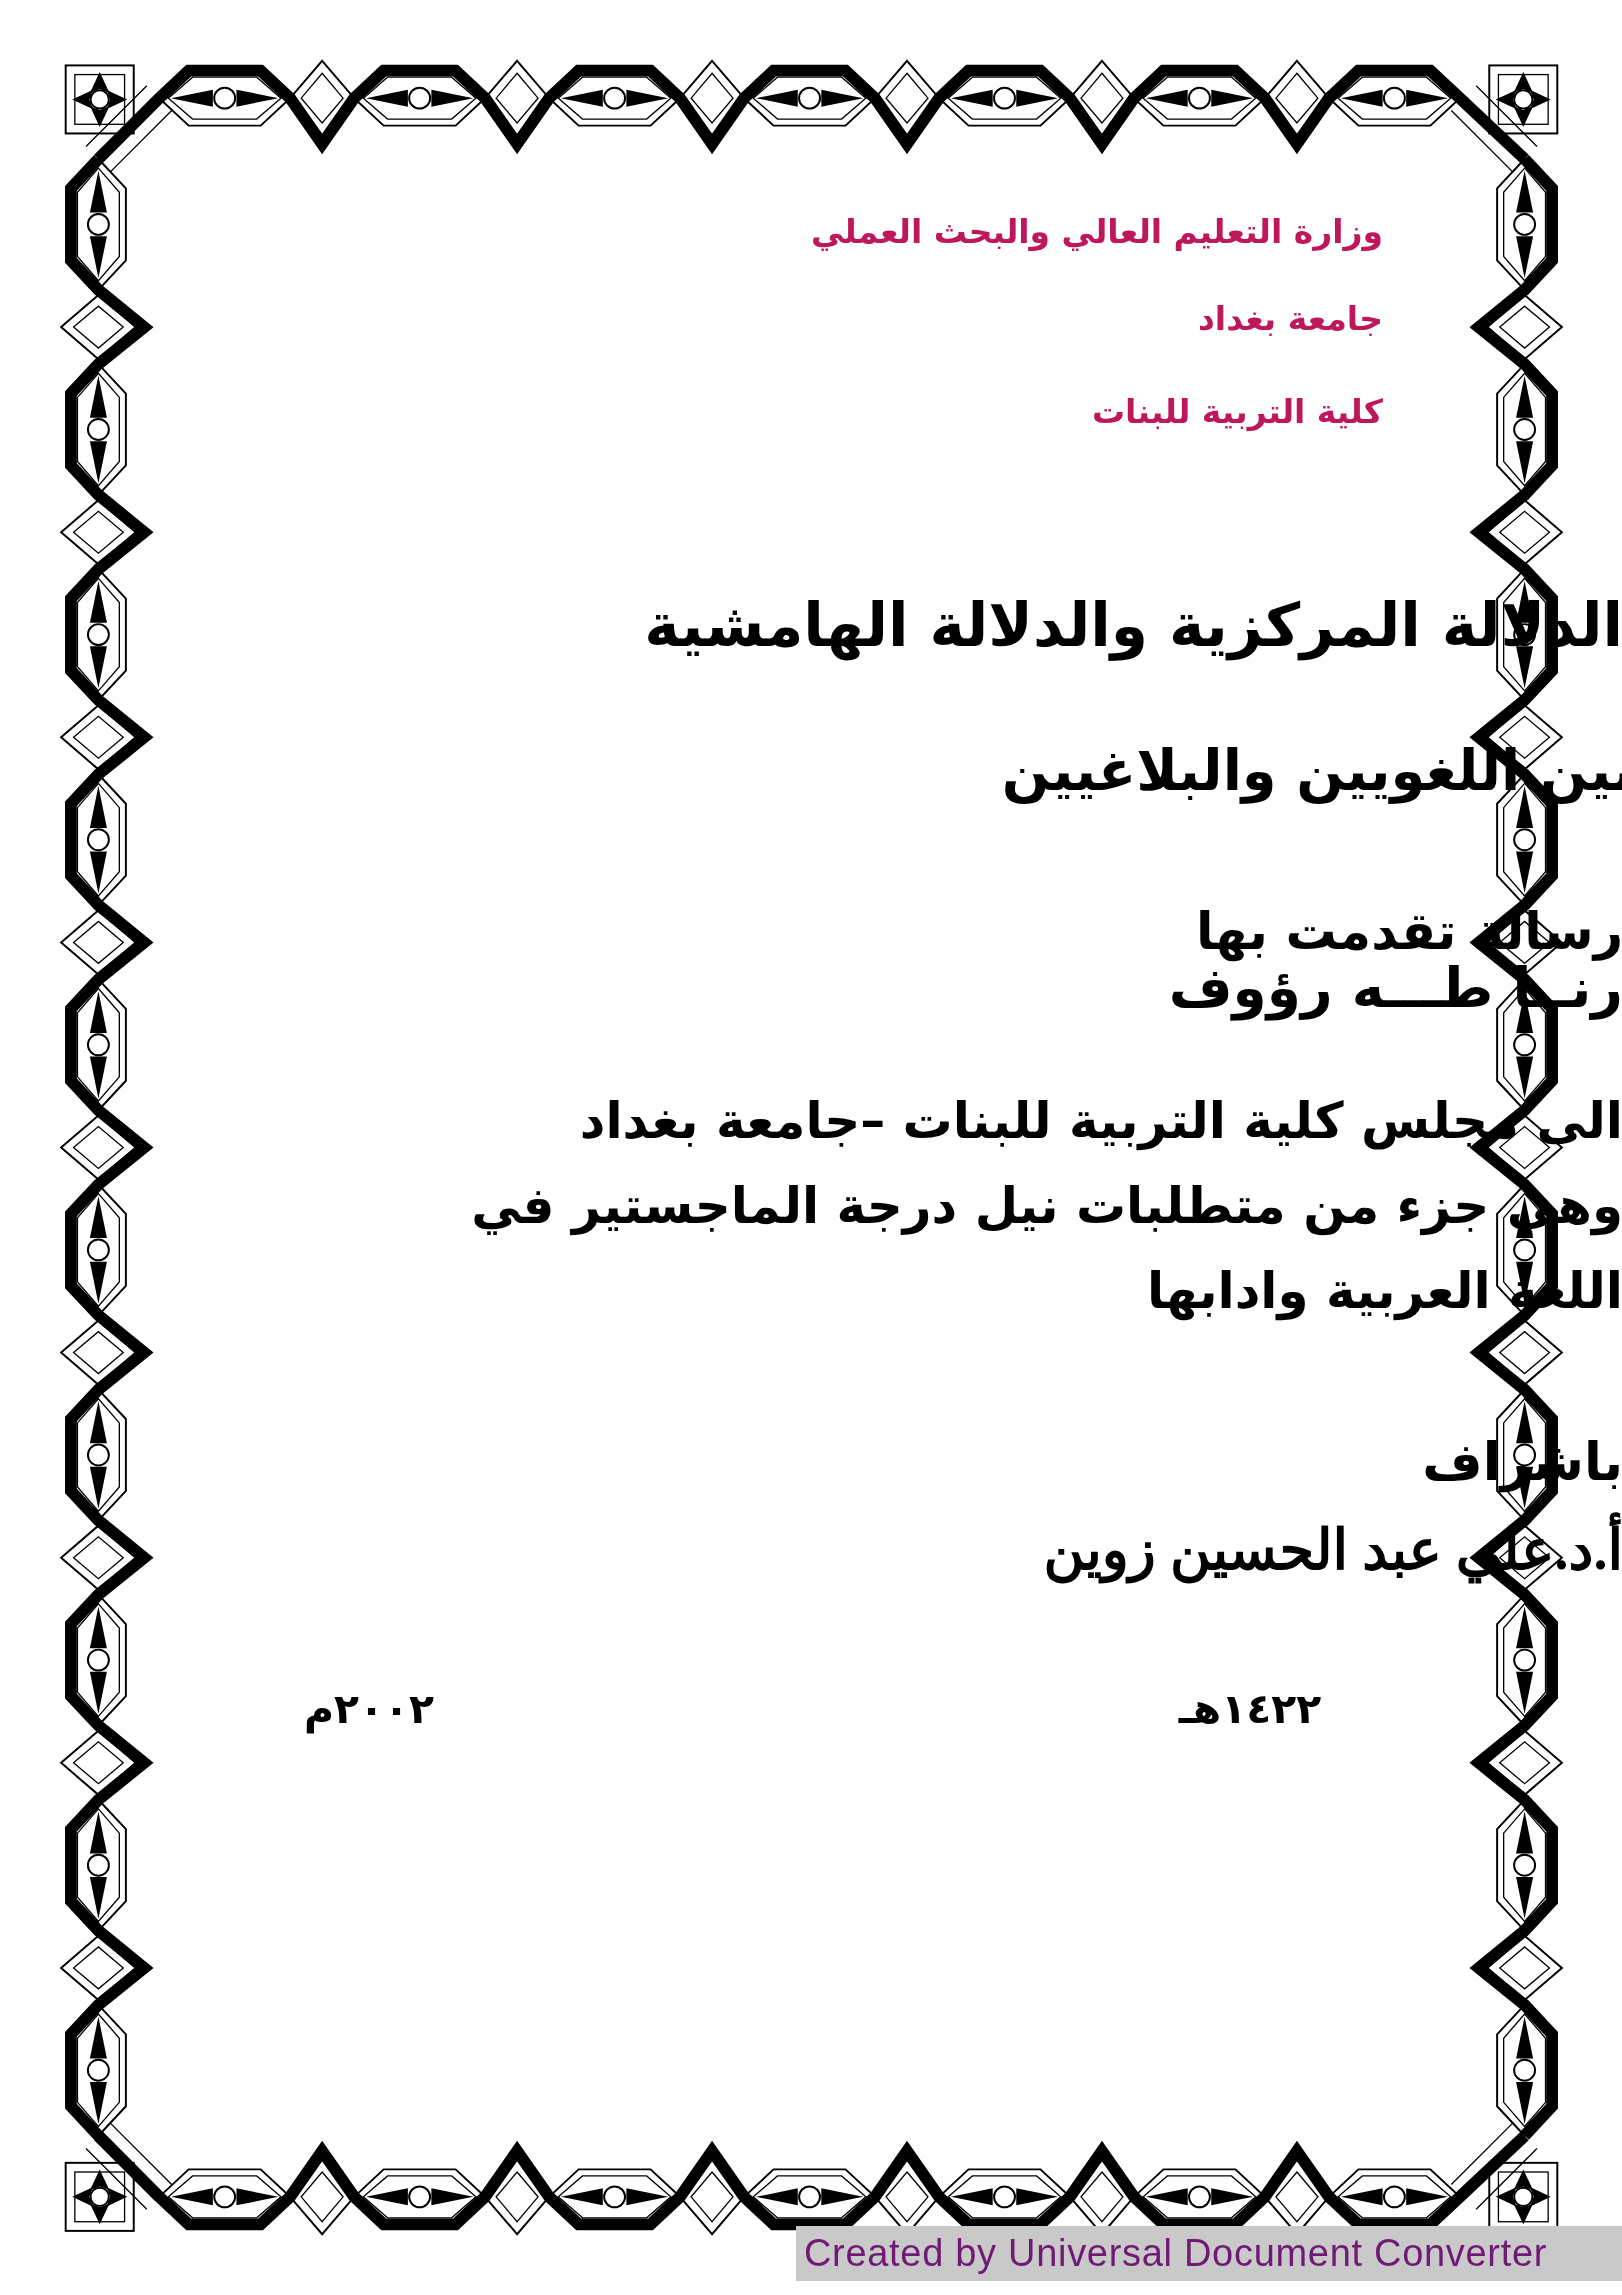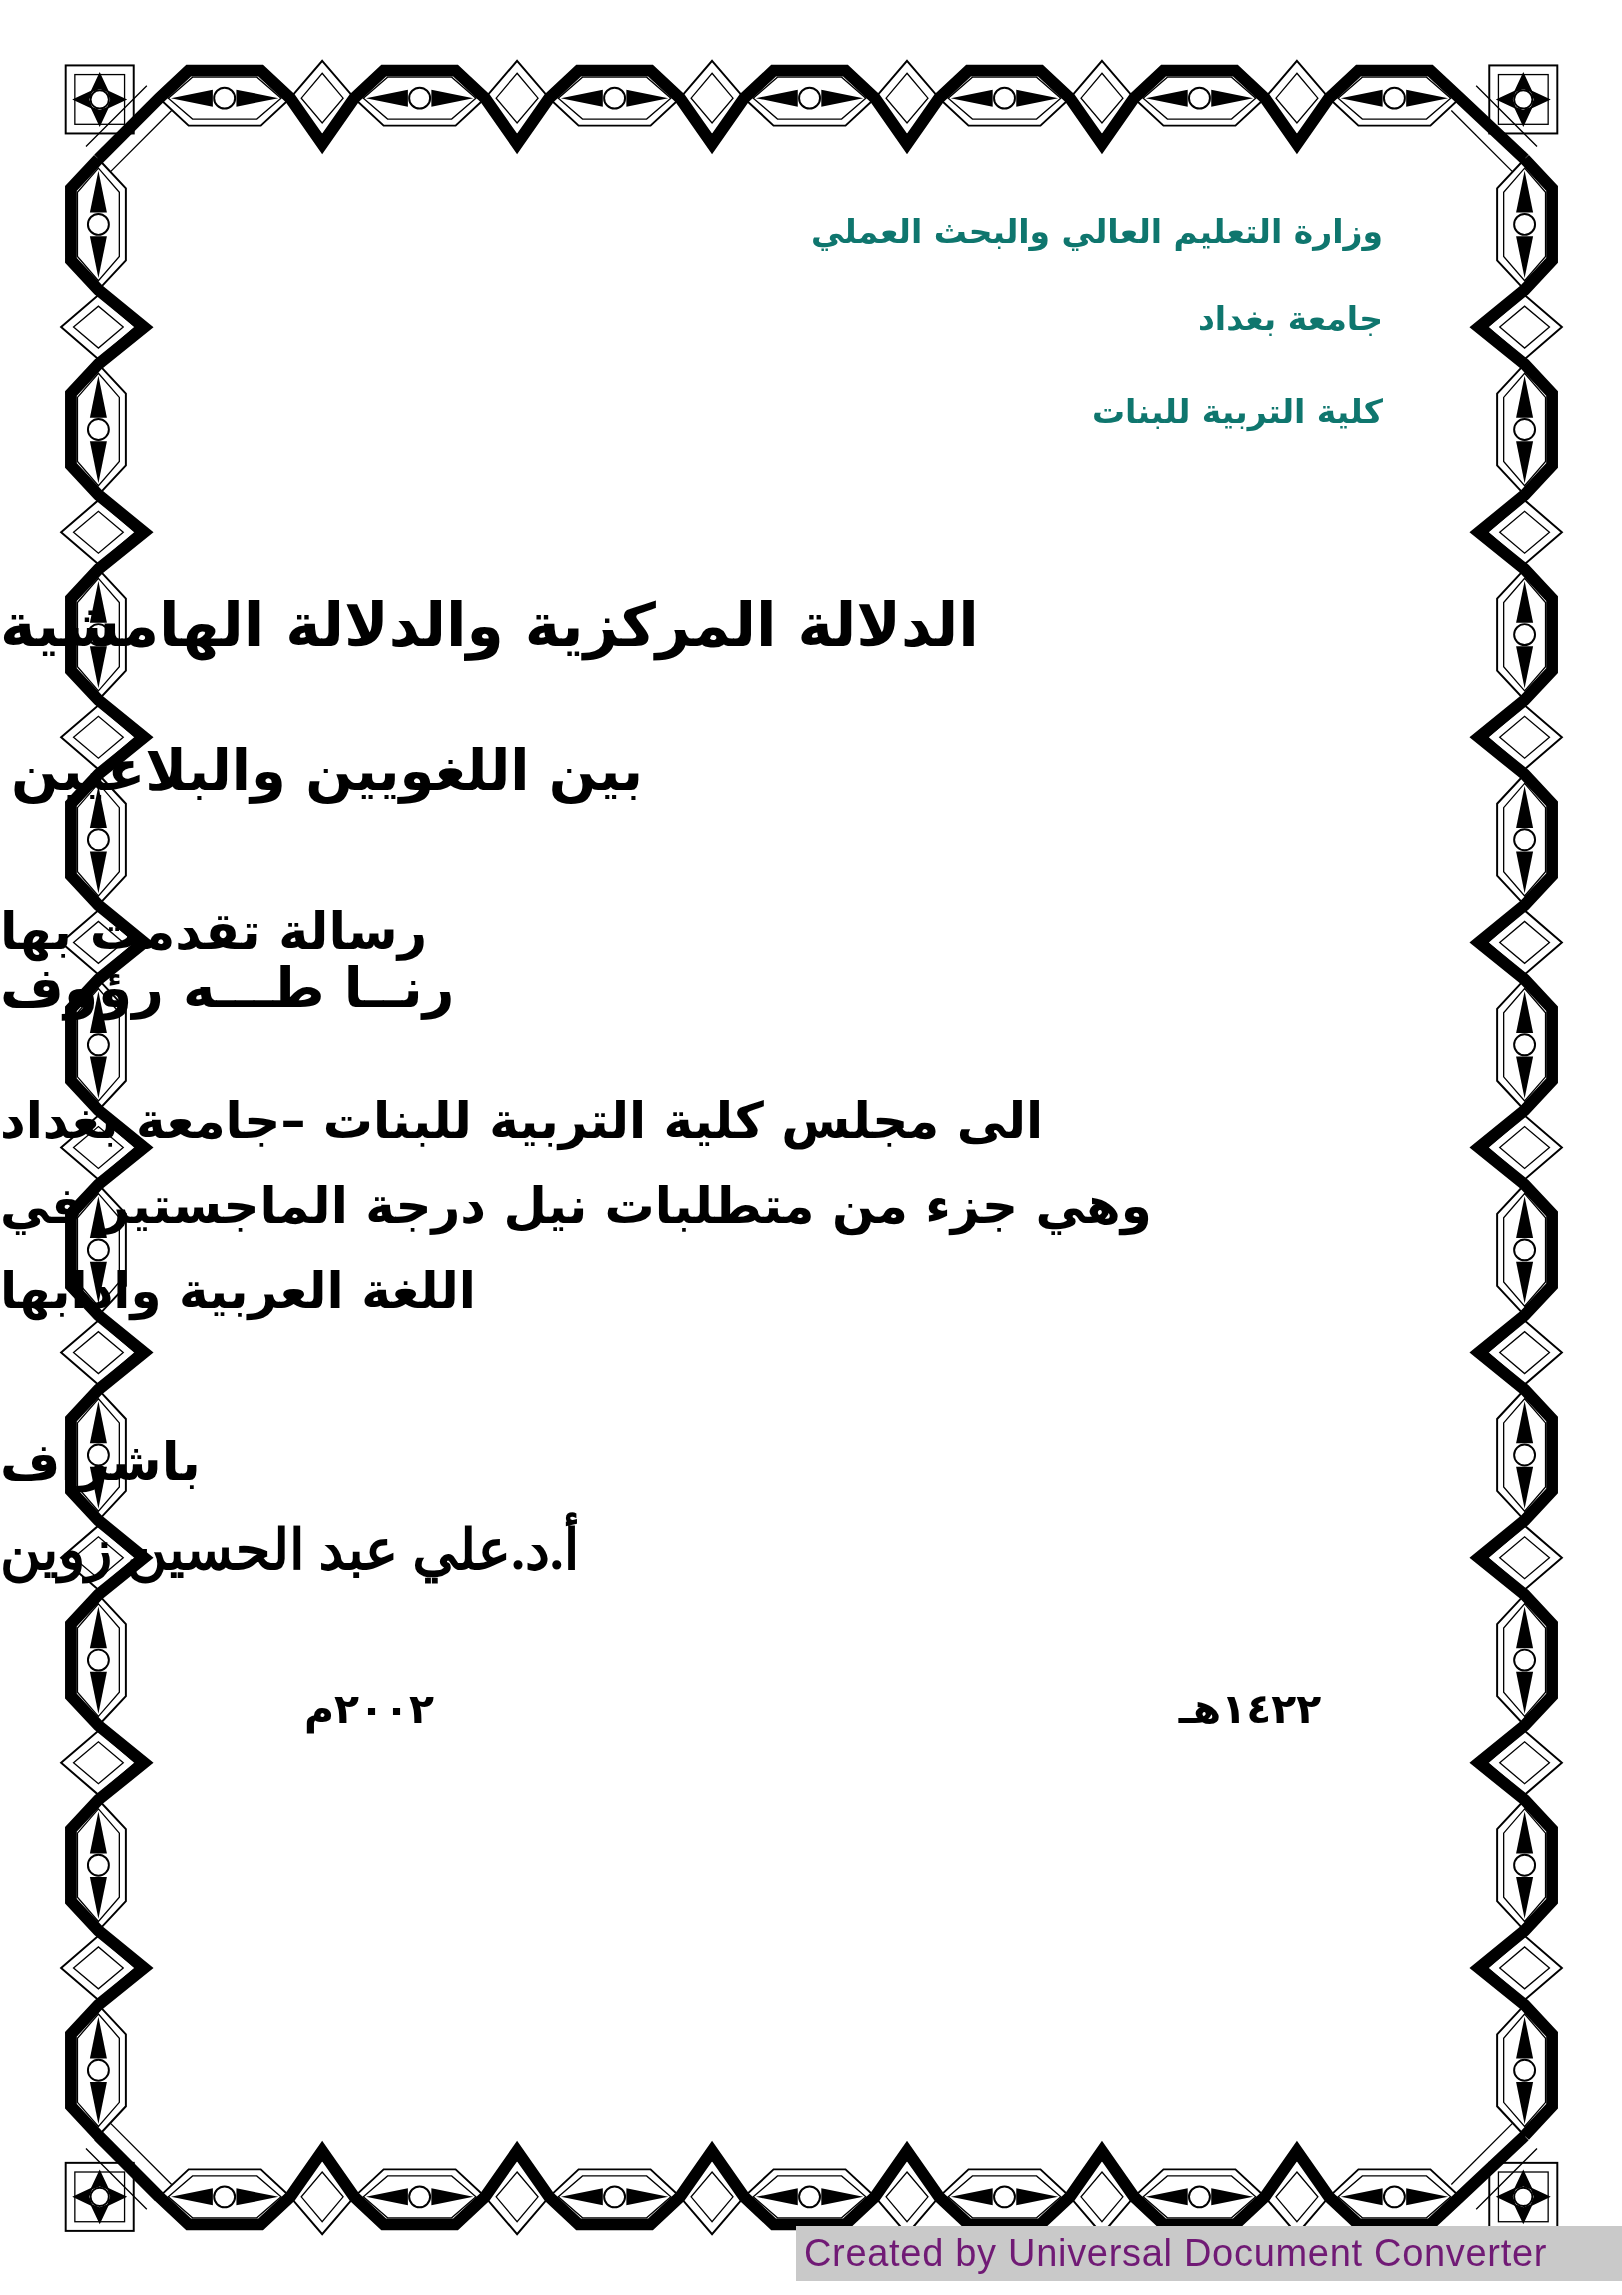--- a/index.html
+++ b/index.html
@@ -8,26 +8,26 @@
     width:1623px;height:2295px;
     background:#ffffff;
     overflow:hidden;
     font-family:"DejaVu Sans", sans-serif;
     color:#000;
   }
   #border-svg{position:absolute;left:0;top:0;width:1623px;height:2295px;}
   .ar{direction:rtl;unicode-bidi:embed;}
   .line{
     position:absolute;left:0;width:1623px;
-    text-align:left;font-weight:bold;color:#000;
+    text-align:right;font-weight:bold;color:#000;
     line-height:1.3;white-space:nowrap;
   }
   .hline{
     position:absolute;right:240px;
-    text-align:right;font-weight:bold;color:#0f766e;
+    text-align:right;font-weight:bold;color:#be185d;
     line-height:1.3;white-space:nowrap;
     font-size:33px;
   }
   #ministry-line{top:211px;}
   #university-line{top:298px;}
   #college-line{top:391px;}
   #title-line1{top:586px;font-size:60px;}
   #title-line2{top:735px;font-size:56px;padding-left:11px;}
   #thesis-intro{top:860px;font-size:51px;margin-top:39px;}
   #author-name{top:953px;font-size:55px;}

